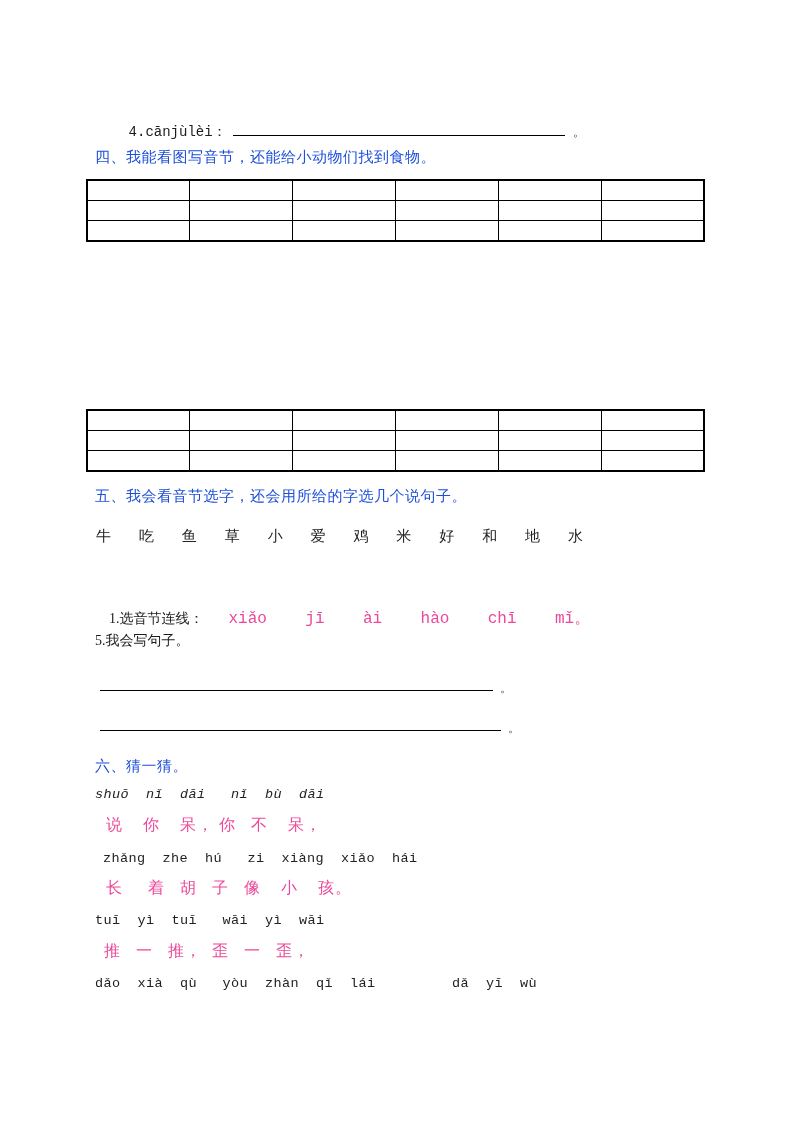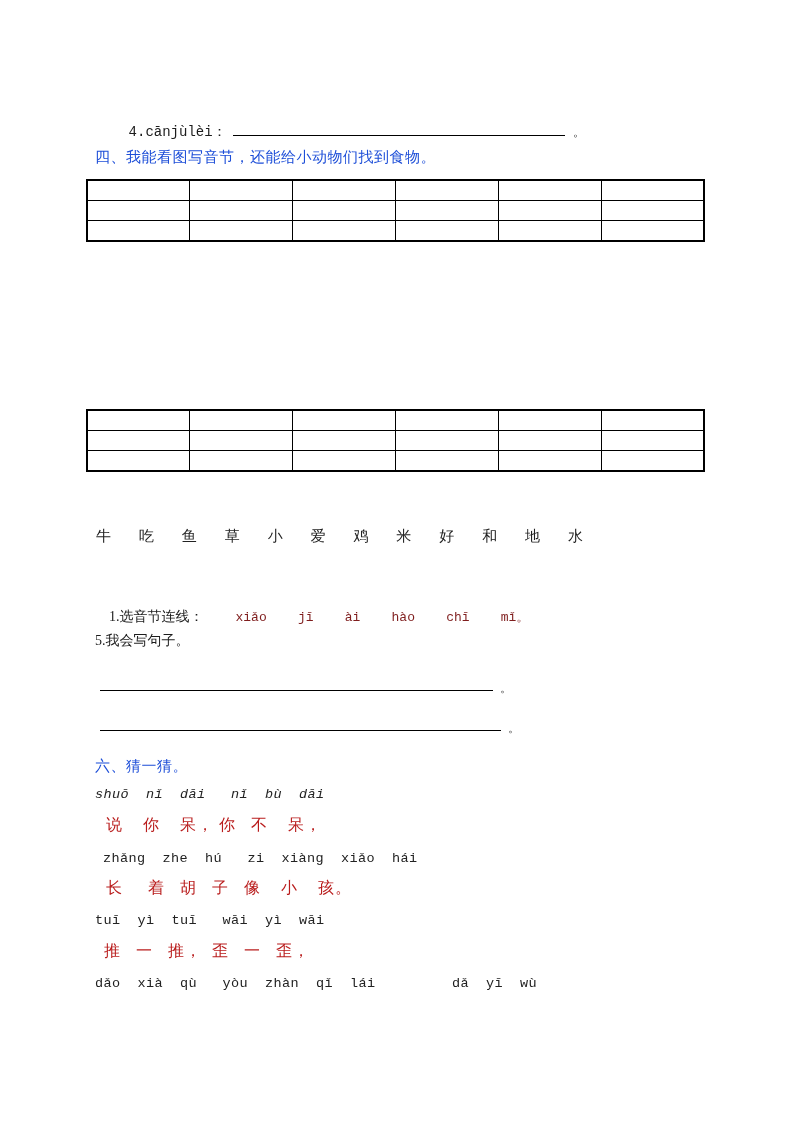--- a/index.html
+++ b/index.html
@@ -51,24 +51,24 @@
     justify-content: space-between;
     font-size: 15px;
     color: #222;
   }
 
   .item-line { font-size: 14px; color: #1c1c1c; white-space: pre; }
   .i1 { left: 95px; top: 592px; }
   .i2 { left: 95px; top: 632px; }
   .syllables {
     font-family: "Liberation Mono", monospace;
-    font-size: 13px;
-    margin-left: 32px;
+    font-size: 16px;
+    margin-left: 25px;
     white-space: pre;
-    color: #7f1d1d;
+    color: #ec4899;
   }
 
   .write-line { display: flex; align-items: flex-end; }
   .w1 { left: 100px; top: 668px; }
   .w2 { left: 100px; top: 708px; }
   .write-blank { display: inline-block; height: 22px; border-bottom: 1.8px solid #000; }
   .w1 .write-blank { width: 393px; }
   .w2 .write-blank { width: 401px; }
   .write-period { font-size: 12px; color: #444; margin-left: 7px; line-height: 1; transform: translateY(3px); }
 
@@ -76,21 +76,21 @@
     font-family: "Liberation Mono", monospace;
     font-size: 13.5px;
     letter-spacing: 0.4px;
     white-space: pre;
     color: #222;
   }
   .hz-line {
     font-size: 16px;
     letter-spacing: 1px;
     white-space: pre;
-    color: #b91c1c;
+    color: #ec4899;
   }
   .py1 { left: 95px; top: 787px; font-style: italic; }
   .hz1 { left: 106px; top: 815px; }
   .py2 { left: 103px; top: 851px; }
   .hz2 { left: 106px; top: 878px; }
   .py3 { left: 95px; top: 913px; }
   .hz3 { left: 104px; top: 941px; }
   .py4 { left: 95px; top: 976px; }
 </style>
 </head>
@@ -155,20 +155,21 @@
       <td></td>
           <td></td>
           <td></td>
           <td></td>
           <td></td>
           <td></td>
     </tr>
   </tbody>
     </table>
 
+  <div class="abs heading h5">五、我会看音节选字，还会用所给的字选几个说句子。</div>
 
   <div class="abs char-bank">
     <span>牛</span>
     <span>吃</span>
     <span>鱼</span>
     <span>草</span>
     <span>小</span>
     <span>爱</span>
     <span>鸡</span>
     <span>米</span>

